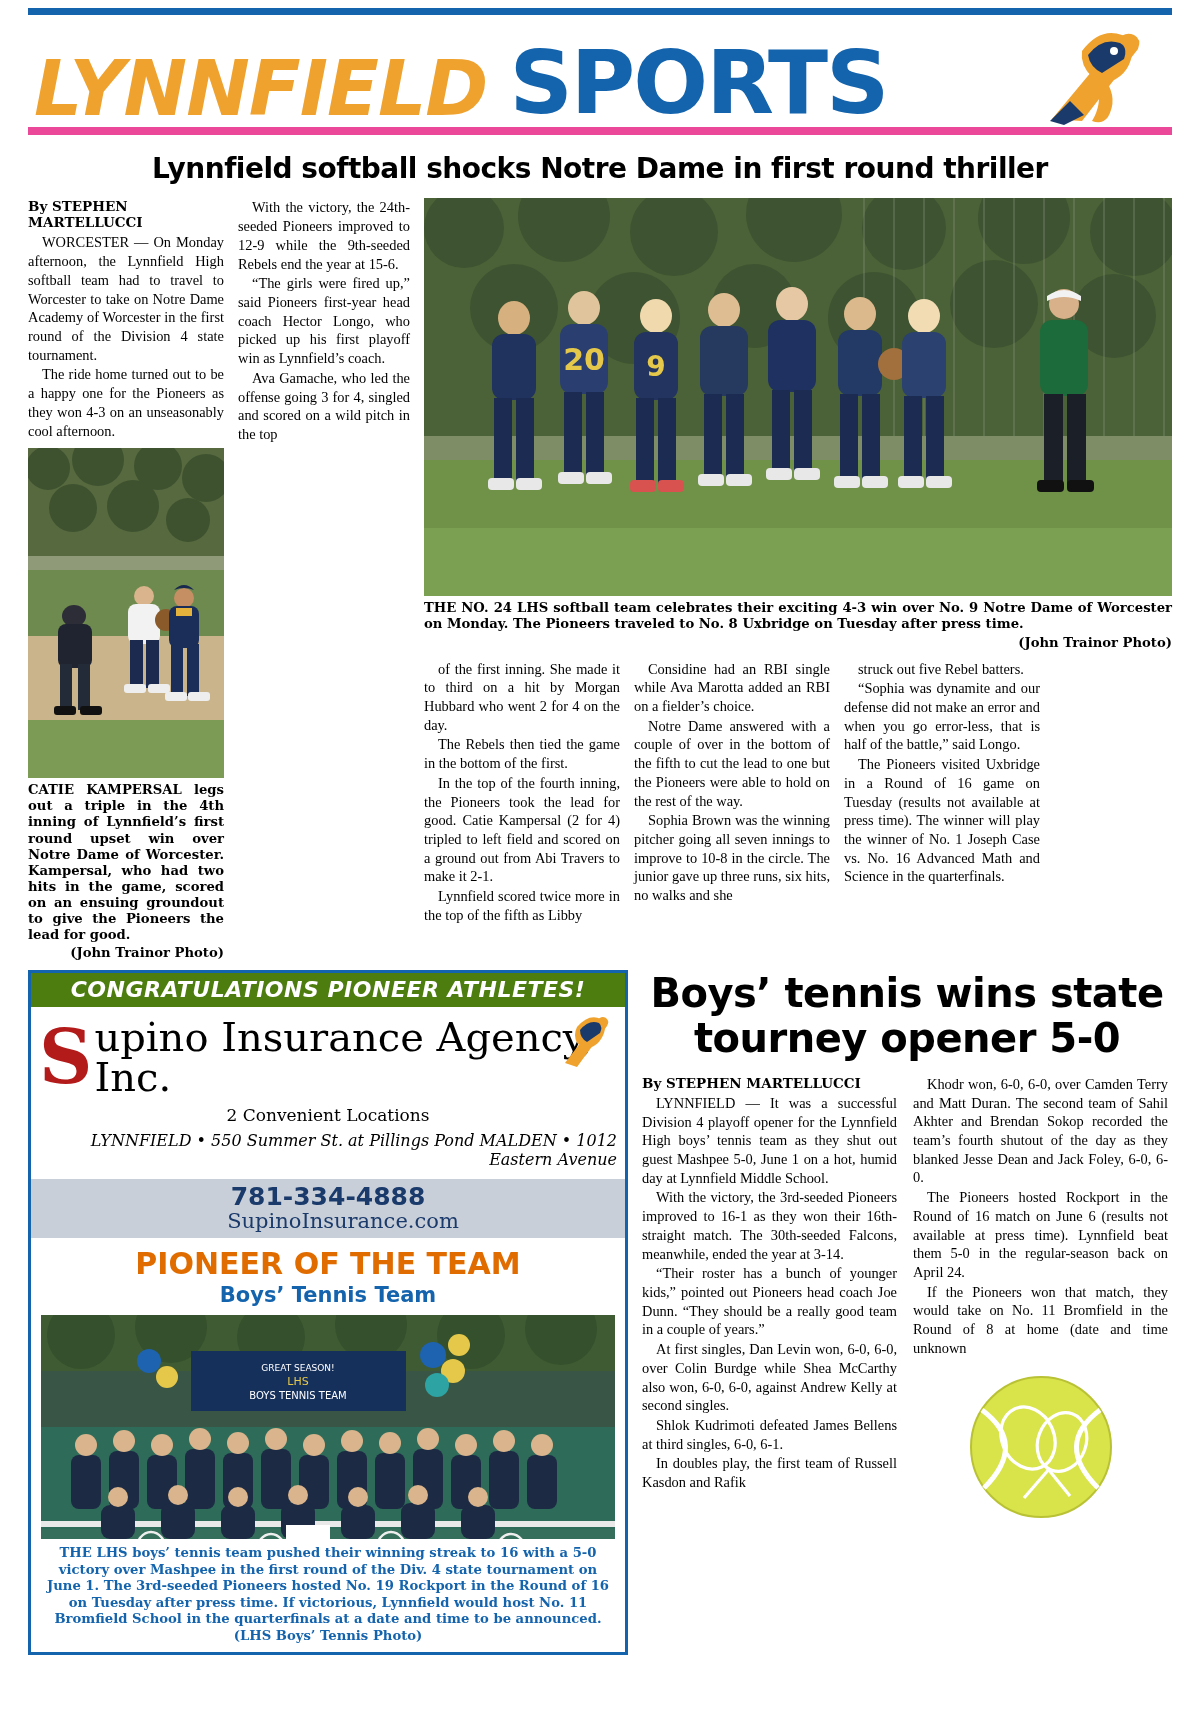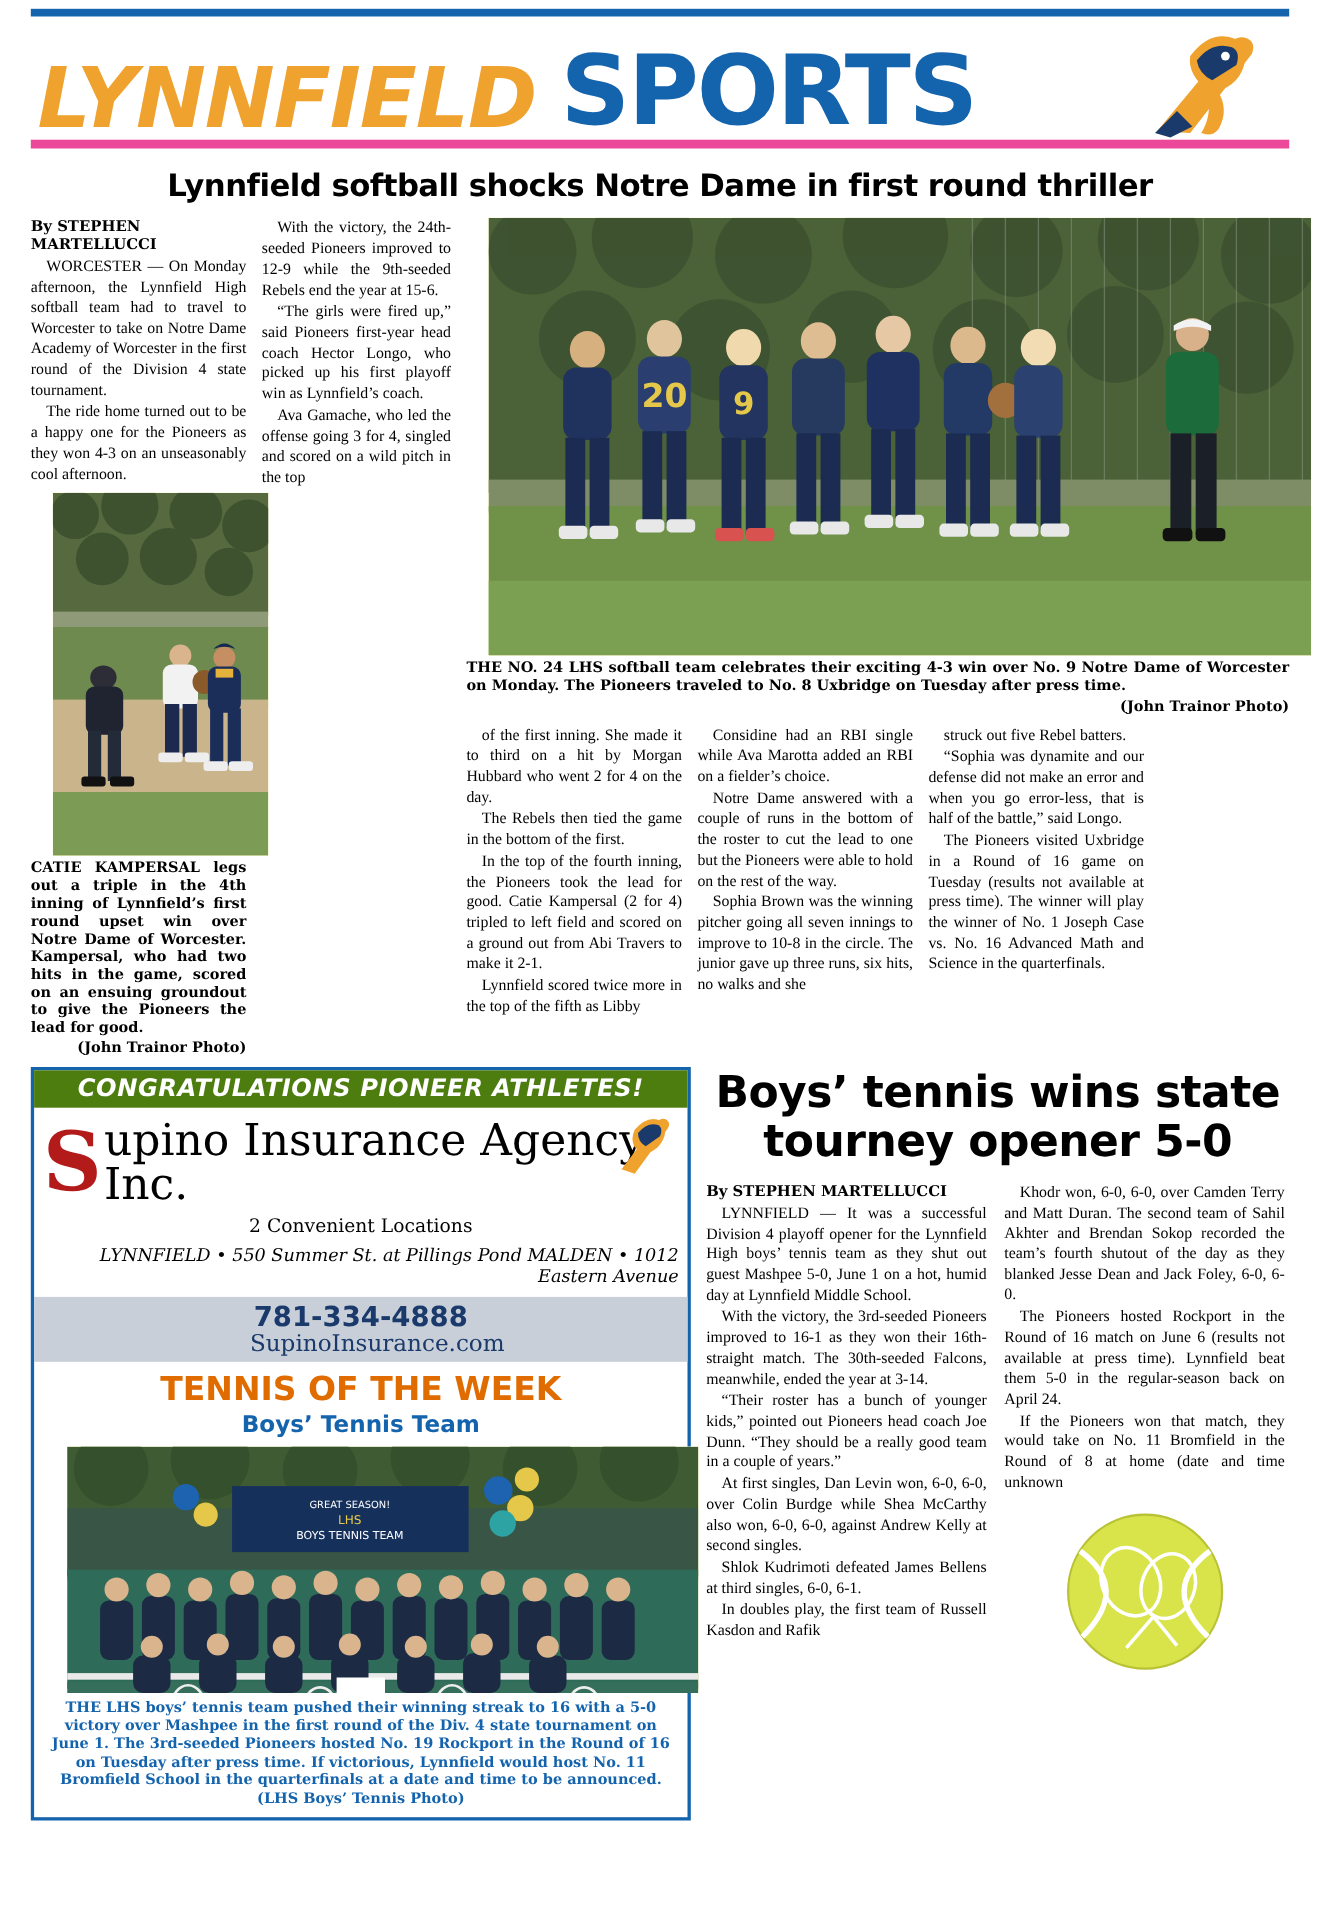--- a/index.html
+++ b/index.html
@@ -67,24 +67,23 @@
     line-height:1.30;
     text-align:justify;
     margin:0 0 1px 0;
     text-indent:14px;
     hyphens:auto;
   }
   p.body.first { text-indent:14px; }
 
   .photo-block { position:relative; }
   .photo {
-    background:#fef9c3;
+    background:#0369a1;
     position:relative;
     overflow:hidden;
-    margin-left:20px;
   }
   .caption {
     font-family:"DejaVu Serif", serif;
     font-weight:700;
     font-size:13.2px;
     line-height:1.22;
     margin-top:4px;
     text-align:justify;
   }
   .credit {
@@ -407,21 +406,21 @@
 
       <div style="display:flex; gap:14px; margin-top:10px;">
         <div class="col">
           <p class="body first">of the first inning. She made it to third on a hit by Morgan Hubbard who went 2 for 4 on the day.</p>
           <p class="body">The Rebels then tied the game in the bottom of the first.</p>
           <p class="body">In the top of the fourth inning, the Pioneers took the lead for good. Catie Kampersal (2 for 4) tripled to left field and scored on a ground out from Abi Travers to make it 2-1.</p>
           <p class="body">Lynnfield scored twice more in the top of the fifth as Libby</p>
         </div>
         <div class="col">
           <p class="body first">Considine had an RBI single while Ava Marotta added an RBI on a fielder’s choice.</p>
-          <p class="body">Notre Dame answered with a couple of runs in the bottom of the roster to cut the lead to one but the Pioneers were able to hold on the rest of the way.</p>
+          <p class="body">Notre Dame answered with a couple of over in the bottom of the fifth to cut the lead to one but the Pioneers were able to hold on the rest of the way.</p>
           <p class="body">Sophia Brown was the winning pitcher going all seven innings to improve to 10-8 in the circle. The junior gave up three runs, six hits, no walks and she</p>
         </div>
         <div class="col">
           <p class="body first">struck out five Rebel batters.</p>
           <p class="body">“Sophia was dynamite and our defense did not make an error and when you go error-less, that is half of the battle,” said Longo.</p>
           <p class="body">The Pioneers visited Uxbridge in a Round of 16 game on Tuesday (results not available at press time). The winner will play the winner of No. 1 Joseph Case vs. No. 16 Advanced Math and Science in the quarterfinals.</p>
         </div>
       </div>
     </div>
   </div>
@@ -442,21 +441,21 @@
           <span class="supino-s">S</span>
           <span class="supino-name">upino Insurance Agency, Inc.</span>
         </div>
         <div class="ad-sub">2 Convenient Locations</div>
         <div class="ad-locations">LYNNFIELD • 550 Summer St. at Pillings Pond          MALDEN • 1012 Eastern Avenue</div>
       </div>
       <div class="ad-phonebar">
         <div class="ad-phone">781-334-4888</div>
         <div class="ad-web">SupinoInsurance.com</div>
       </div>
-      <div class="potw-title">TENNIS OF THE WEEK</div>
+      <div class="potw-title">PIONEER OF THE TEAM</div>
       <div class="potw-sub">Boys’ Tennis Team</div>
 
       <div style="padding:0 10px;">
         <div class="photo" style="width:574px;height:224px;">
           <svg viewBox="0 0 574 276" width="574" height="276" preserveAspectRatio="none">
             <rect x="0" y="0" width="574" height="118" fill="#3f5b33"></rect>
             <g fill="#35502c">
               <circle cx="40" cy="20" r="34"></circle>
                 <circle cx="130" cy="12" r="36"></circle>
               <circle cx="230" cy="22" r="34"></circle>

